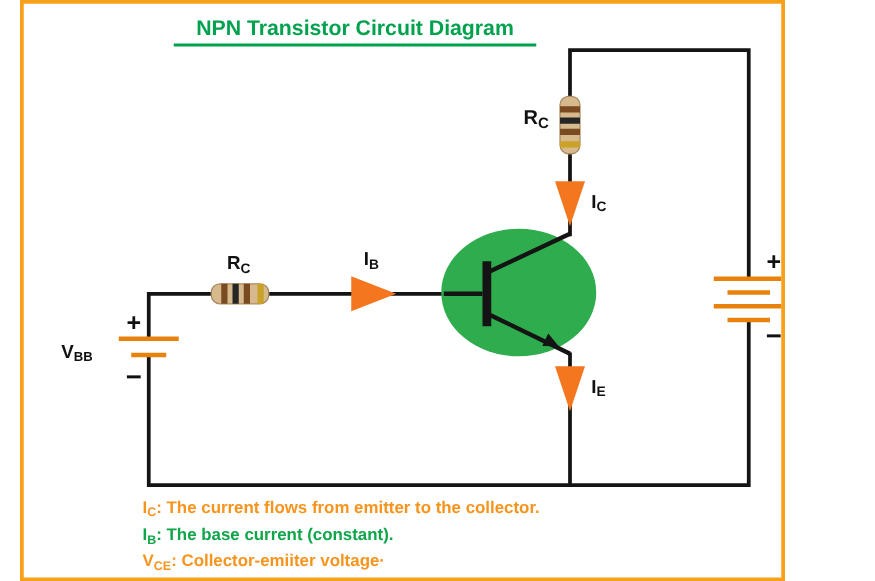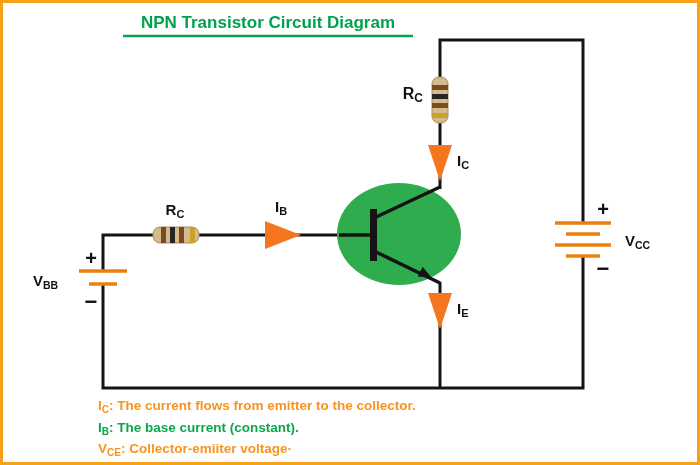--- a/index.html
+++ b/index.html
@@ -1,23 +1,24 @@
 <!DOCTYPE html>
 <html><head>
 <meta charset="utf-8">
 <style>
   html, body { margin: 0; padding: 0; background: #ffffff; }
   .frame {
     position: relative;
-    width: 700px;
+    width: 612px;
     height: 465px;
     box-sizing: border-box;
     border: 3px solid #F7A11B;
     background: #ffffff;
     overflow: hidden;
+    margin-left: 16px;
   }
   svg { position: absolute; inset: 0; }
   text, tspan {
     font-family: "Liberation Sans", sans-serif;
     font-weight: bold;
   }
 </style>
 </head>
 <body>
 

